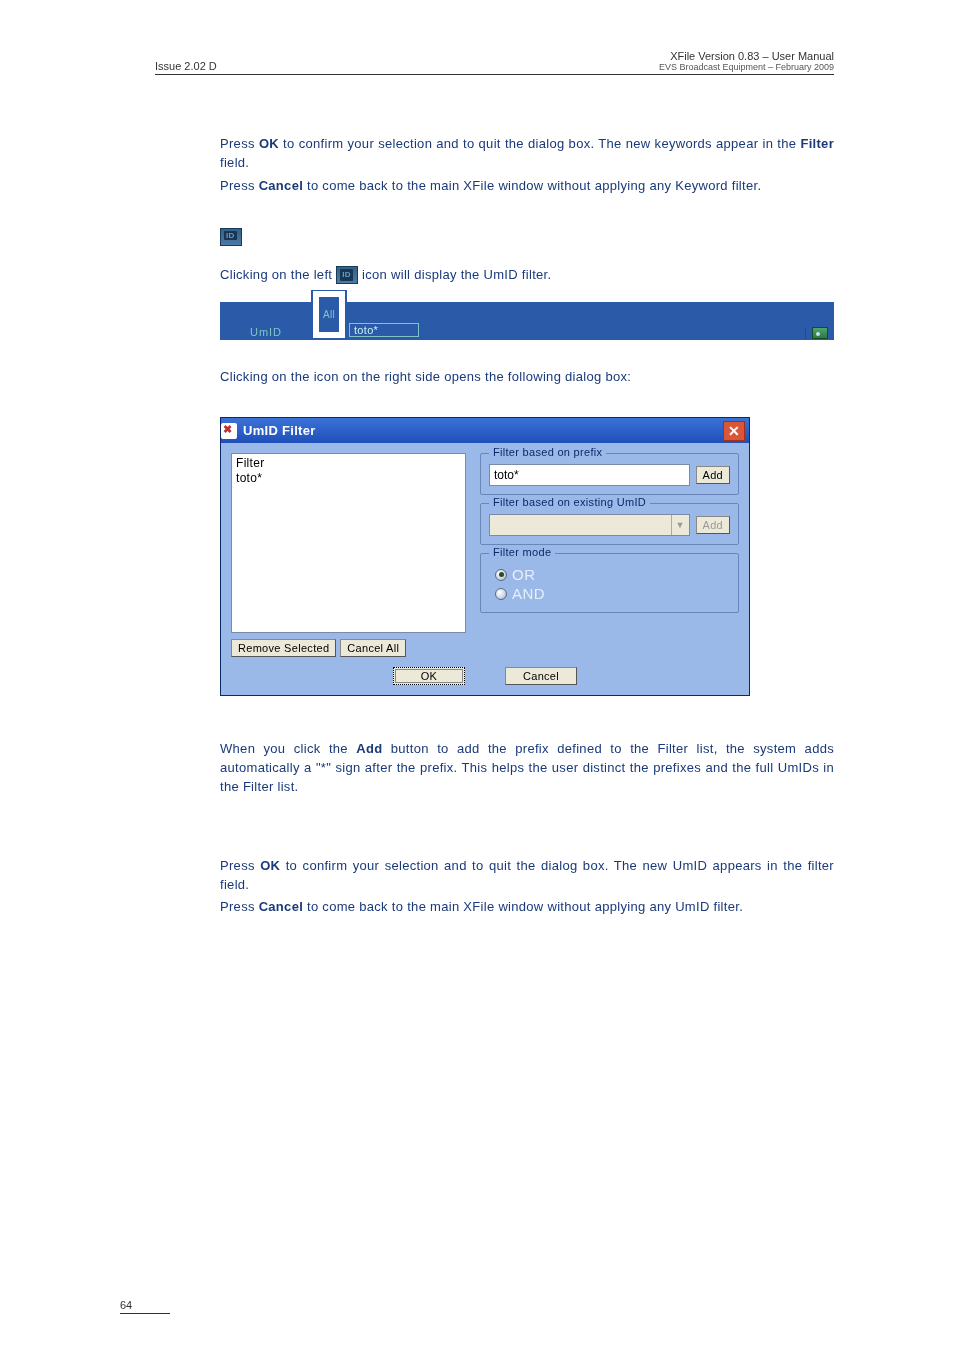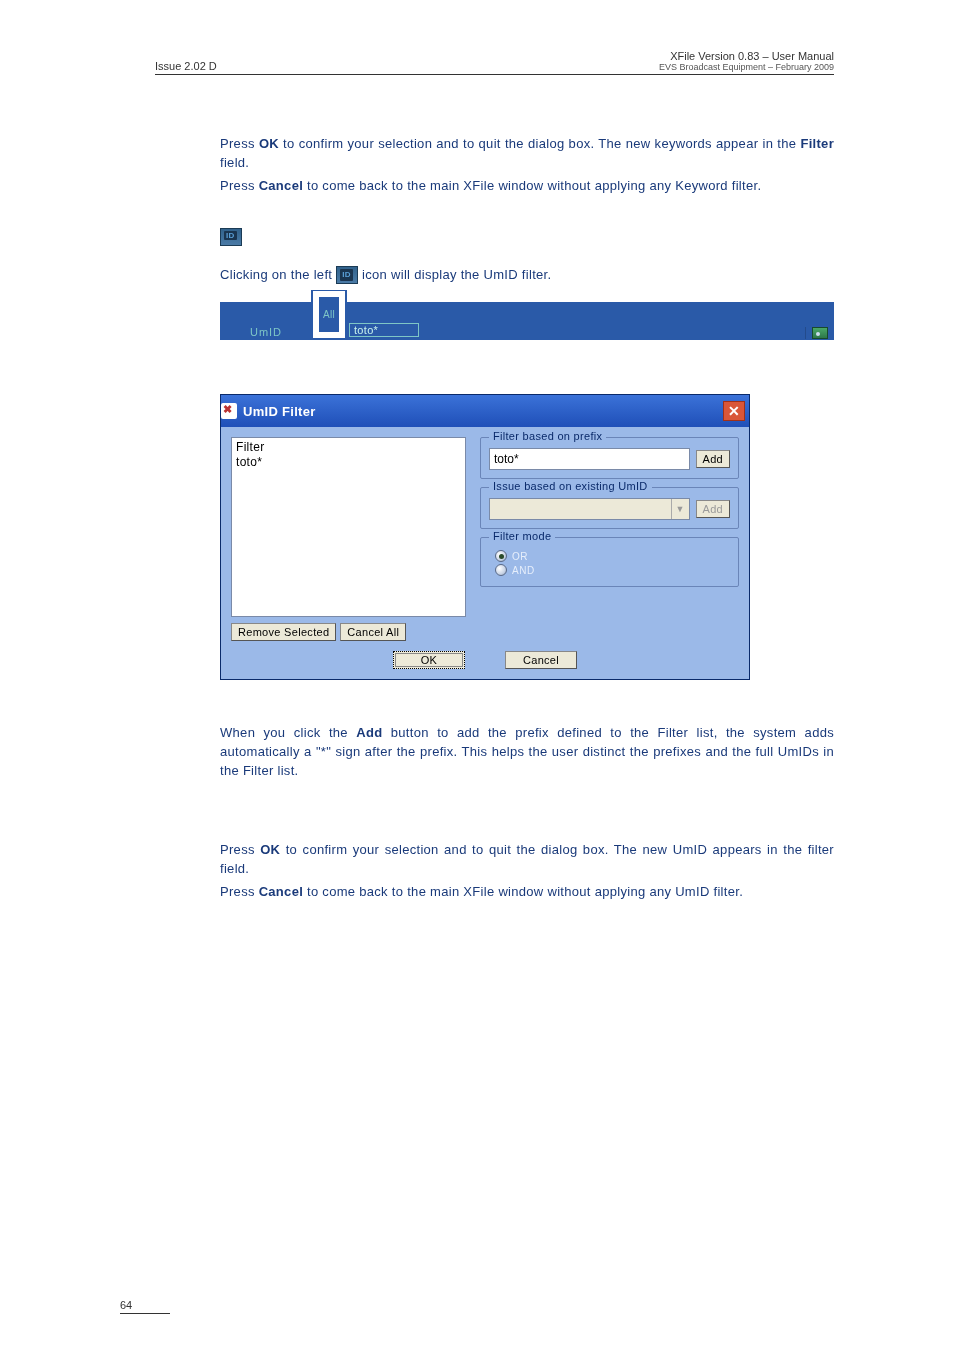--- a/index.html
+++ b/index.html
@@ -123,21 +123,21 @@
 
   
   .dialog {
     width: 530px;
     border: 1px solid #0a2a6a;
     margin-top: 6px;
     font-family: Tahoma, "MS Sans Serif", sans-serif;
     color: #000;
   }
   .titlebar {
-    height: 32px;
+    height: 25px;
     background: linear-gradient(#3b72d8,#1f4fb8);
     display: flex;
     align-items: center;
     padding: 0 4px 0 0;
     color: #fff;
     font-weight: bold;
     font-size: 13px;
   }
   .titlebar .appicon {
     width: 16px; height: 16px;
@@ -244,21 +244,21 @@
   .radio .dot {
     width: 12px; height: 12px;
     border-radius: 50%;
     background: radial-gradient(circle at 35% 35%, #fff, #c9d4e6 60%, #8a9ab5);
     border: 1px solid #5a6a88;
     display:flex; align-items:center; justify-content:center;
   }
   .radio.sel .dot::after{
     content:""; width:5px;height:5px;border-radius:50%;background:#2a4a2a;
   }
-  .radio .lbl { color: #e6eefb; font-size:10px; letter-spacing:0.5px;}
+  .radio .lbl { color: #e6eefb; font-size:15px; letter-spacing:0.5px;}
   .dlg-foot {
     background: #9bb9e8;
     padding: 0 10px 10px 10px;
     display: flex;
     justify-content: center;
     gap: 40px;
   }
   .winbtn.wide { width: 72px; text-align:center; }
   .winbtn.focus { border: 1px dotted #000; outline: 1px solid #888; outline-offset:-3px;}
 
@@ -305,20 +305,21 @@
           <span class="inner">All</span>
         </div>
       <div class="seg-val">toto*</div>
       <div class="seg seg-fill"></div>
       <div class="seg-end">
           <span class="sq"></span>
         </div>
     </div>
 
     <div class="spacer-28"></div>
+    <p class="para">Clicking on the icon on the right side opens the following dialog box:</p>
     <div class="spacer-20"></div>
 
     
     <div class="dialog">
       <div class="titlebar">
         <span class="appicon"></span>
         <span>UmID Filter</span>
         <span class="spacer"></span>
         <span class="close">✕</span>
       </div>
@@ -335,21 +336,21 @@
         </div>
         <div class="dlg-right">
           <div class="group">
             <span class="legend">Filter based on prefix</span>
             <div class="grow">
               <input class="txtinput" value="toto*" style="">
               <div class="winbtn">Add</div>
             </div>
           </div>
           <div class="group">
-            <span class="legend">Issue based on existing UmID</span>
+            <span class="legend">Filter based on existing UmID</span>
             <div class="grow">
               <div class="combo">
                 <span class="cval"></span>
                 <span class="carrow">▼</span>
               </div>
               <div class="winbtn disabled">Add</div>
             </div>
           </div>
           <div class="group">
             <span class="legend">Filter mode</span>

